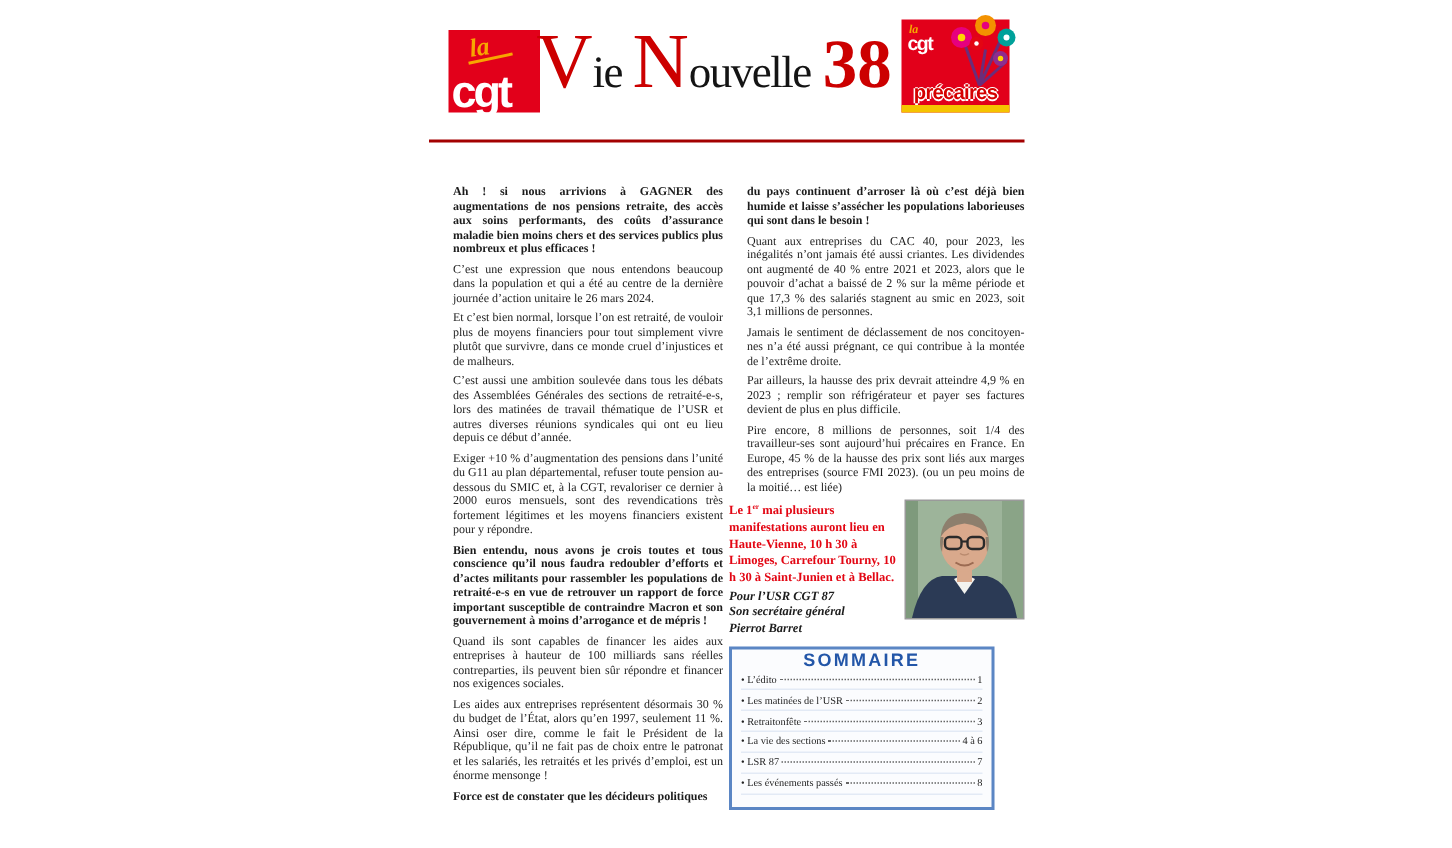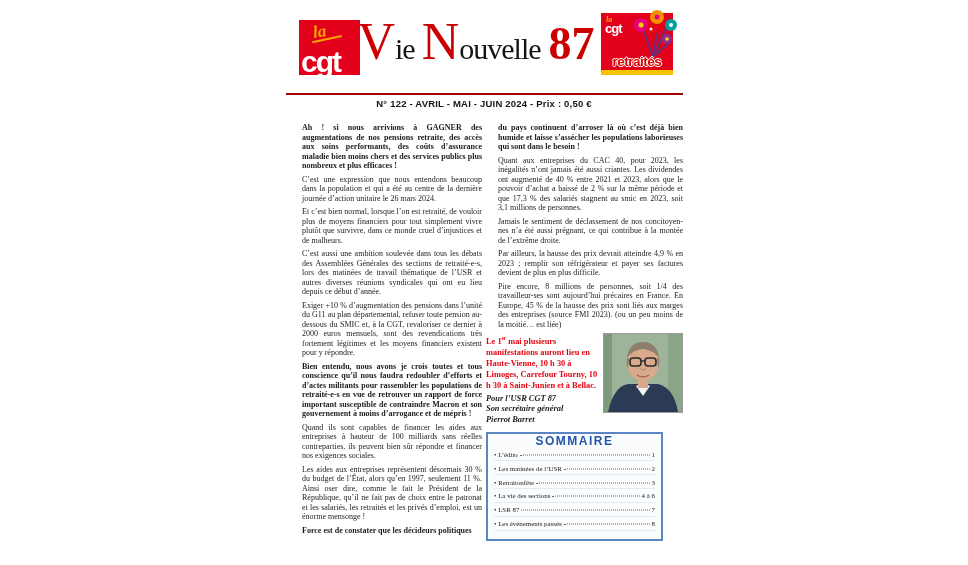--- a/index.html
+++ b/index.html
@@ -75,44 +75,43 @@
     <span class="la">la</span>
     <span class="cgt">cgt</span>
   </div>
 
   <div class="masthead-title">
     <span class="tcap">V</span>
       <span class="tlow">ie</span>
       <span class="tspace"></span>
       <span class="tcap">N</span>
       <span class="tlow">ouvelle</span>
-      <span class="tnum">87</span>
+      <span class="tnum">38</span>
   </div>
 
 
   <div class="red-rule"></div>
-  <div class="issue-line">N° 122 - AVRIL - MAI - JUIN 2024 - Prix : 0,50 €</div>
 
   <div class="logo-right">
     <span class="mini-la">la</span>
     <span class="mini-cgt">cgt</span>
     <svg class="flowers" width="52" height="52" viewBox="0 0 52 52">
       <path d="M26 50 L30 26 M26 50 L16 22 M26 50 L40 20 M26 50 L44 34" stroke="#6b2d7a" stroke-width="2" fill="none"></path>
       <circle cx="14" cy="18" r="7" fill="#e6007e"></circle>
         <circle cx="14" cy="18" r="2.5" fill="#ffd500"></circle>
       <circle cx="30" cy="10" r="7" fill="#f39200"></circle>
         <circle cx="30" cy="10" r="2.5" fill="#e6007e"></circle>
       <circle cx="44" cy="18" r="6" fill="#00a19a"></circle>
         <circle cx="44" cy="18" r="2" fill="#fff"></circle>
       <circle cx="40" cy="32" r="5" fill="#8e2d8f"></circle>
         <circle cx="40" cy="32" r="1.8" fill="#ffd500"></circle>
       <circle cx="24" cy="22" r="4.5" fill="#e30613"></circle>
         <circle cx="24" cy="22" r="1.5" fill="#fff"></circle>
     </svg>
-    <span class="retraites">retraités</span>
+    <span class="retraites">précaires</span>
     <span class="banner"></span>
   </div>
 
   <div class="col col-left" id="left-col">
       <p class="para bold">Ah ! si nous arrivions à GAGNER des augmentations de nos pensions retraite, des accès aux soins performants, des coûts d’assurance maladie bien moins chers et des services publics plus nombreux et plus efficaces !</p>
       <p class="para ">C’est une expression que nous entendons beaucoup dans la population et qui a été au centre de la dernière journée d’action unitaire le 26 mars 2024.</p>
       <p class="para ">Et c’est bien normal, lorsque l’on est retraité, de vouloir plus de moyens financiers pour tout simplement vivre plutôt que survivre, dans ce monde cruel d’injustices et de malheurs.</p>
       <p class="para ">C’est aussi une ambition soulevée dans tous les débats des Assemblées Générales des sections de retraité-e-s, lors des matinées de travail thématique de l’USR et autres diverses réunions syndicales qui ont eu lieu depuis ce début d’année.</p>
       <p class="para ">Exiger +10 % d’augmentation des pensions dans l’unité du G11 au plan départemental, refuser toute pension au-dessous du SMIC et, à la CGT, revaloriser ce dernier à 2000 euros mensuels, sont des revendications très fortement légitimes et les moyens financiers existent pour y répondre.</p>
       <p class="para bold">Bien entendu, nous avons je crois toutes et tous conscience qu’il nous faudra redoubler d’efforts et d’actes militants pour rassembler les populations de retraité-e-s en vue de retrouver un rapport de force important susceptible de contraindre Macron et son gouvernement à moins d’arrogance et de mépris !</p>

